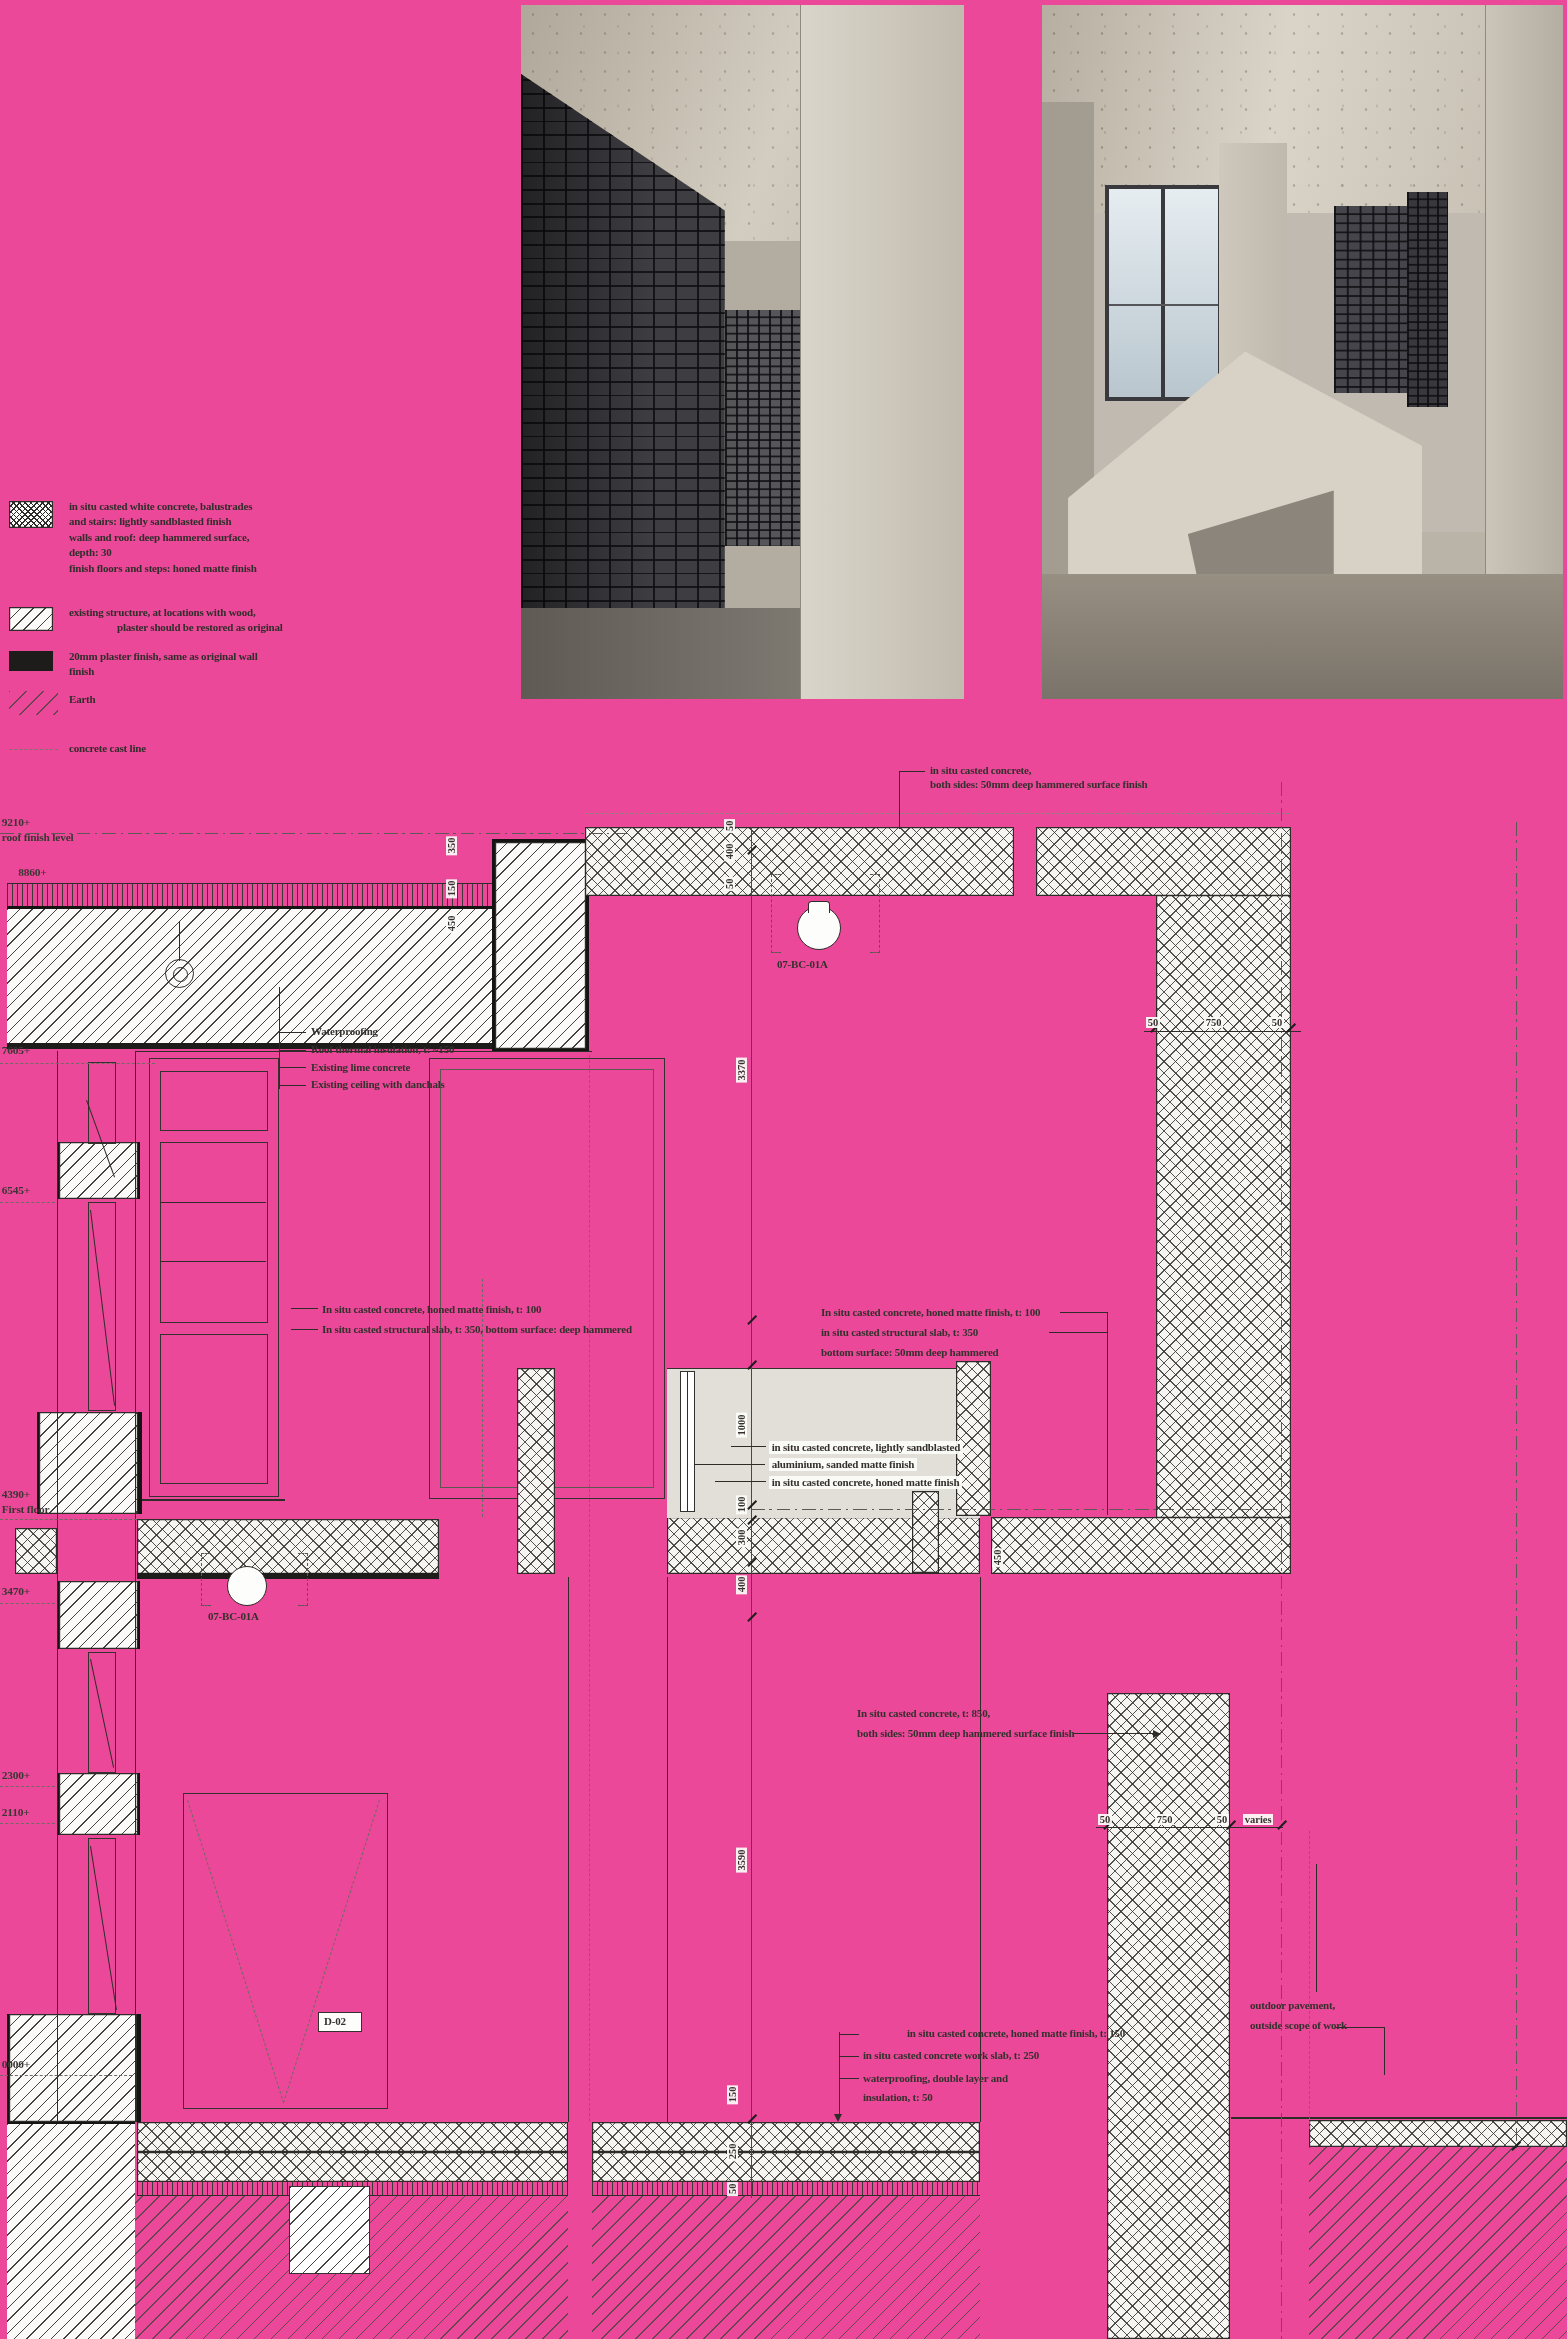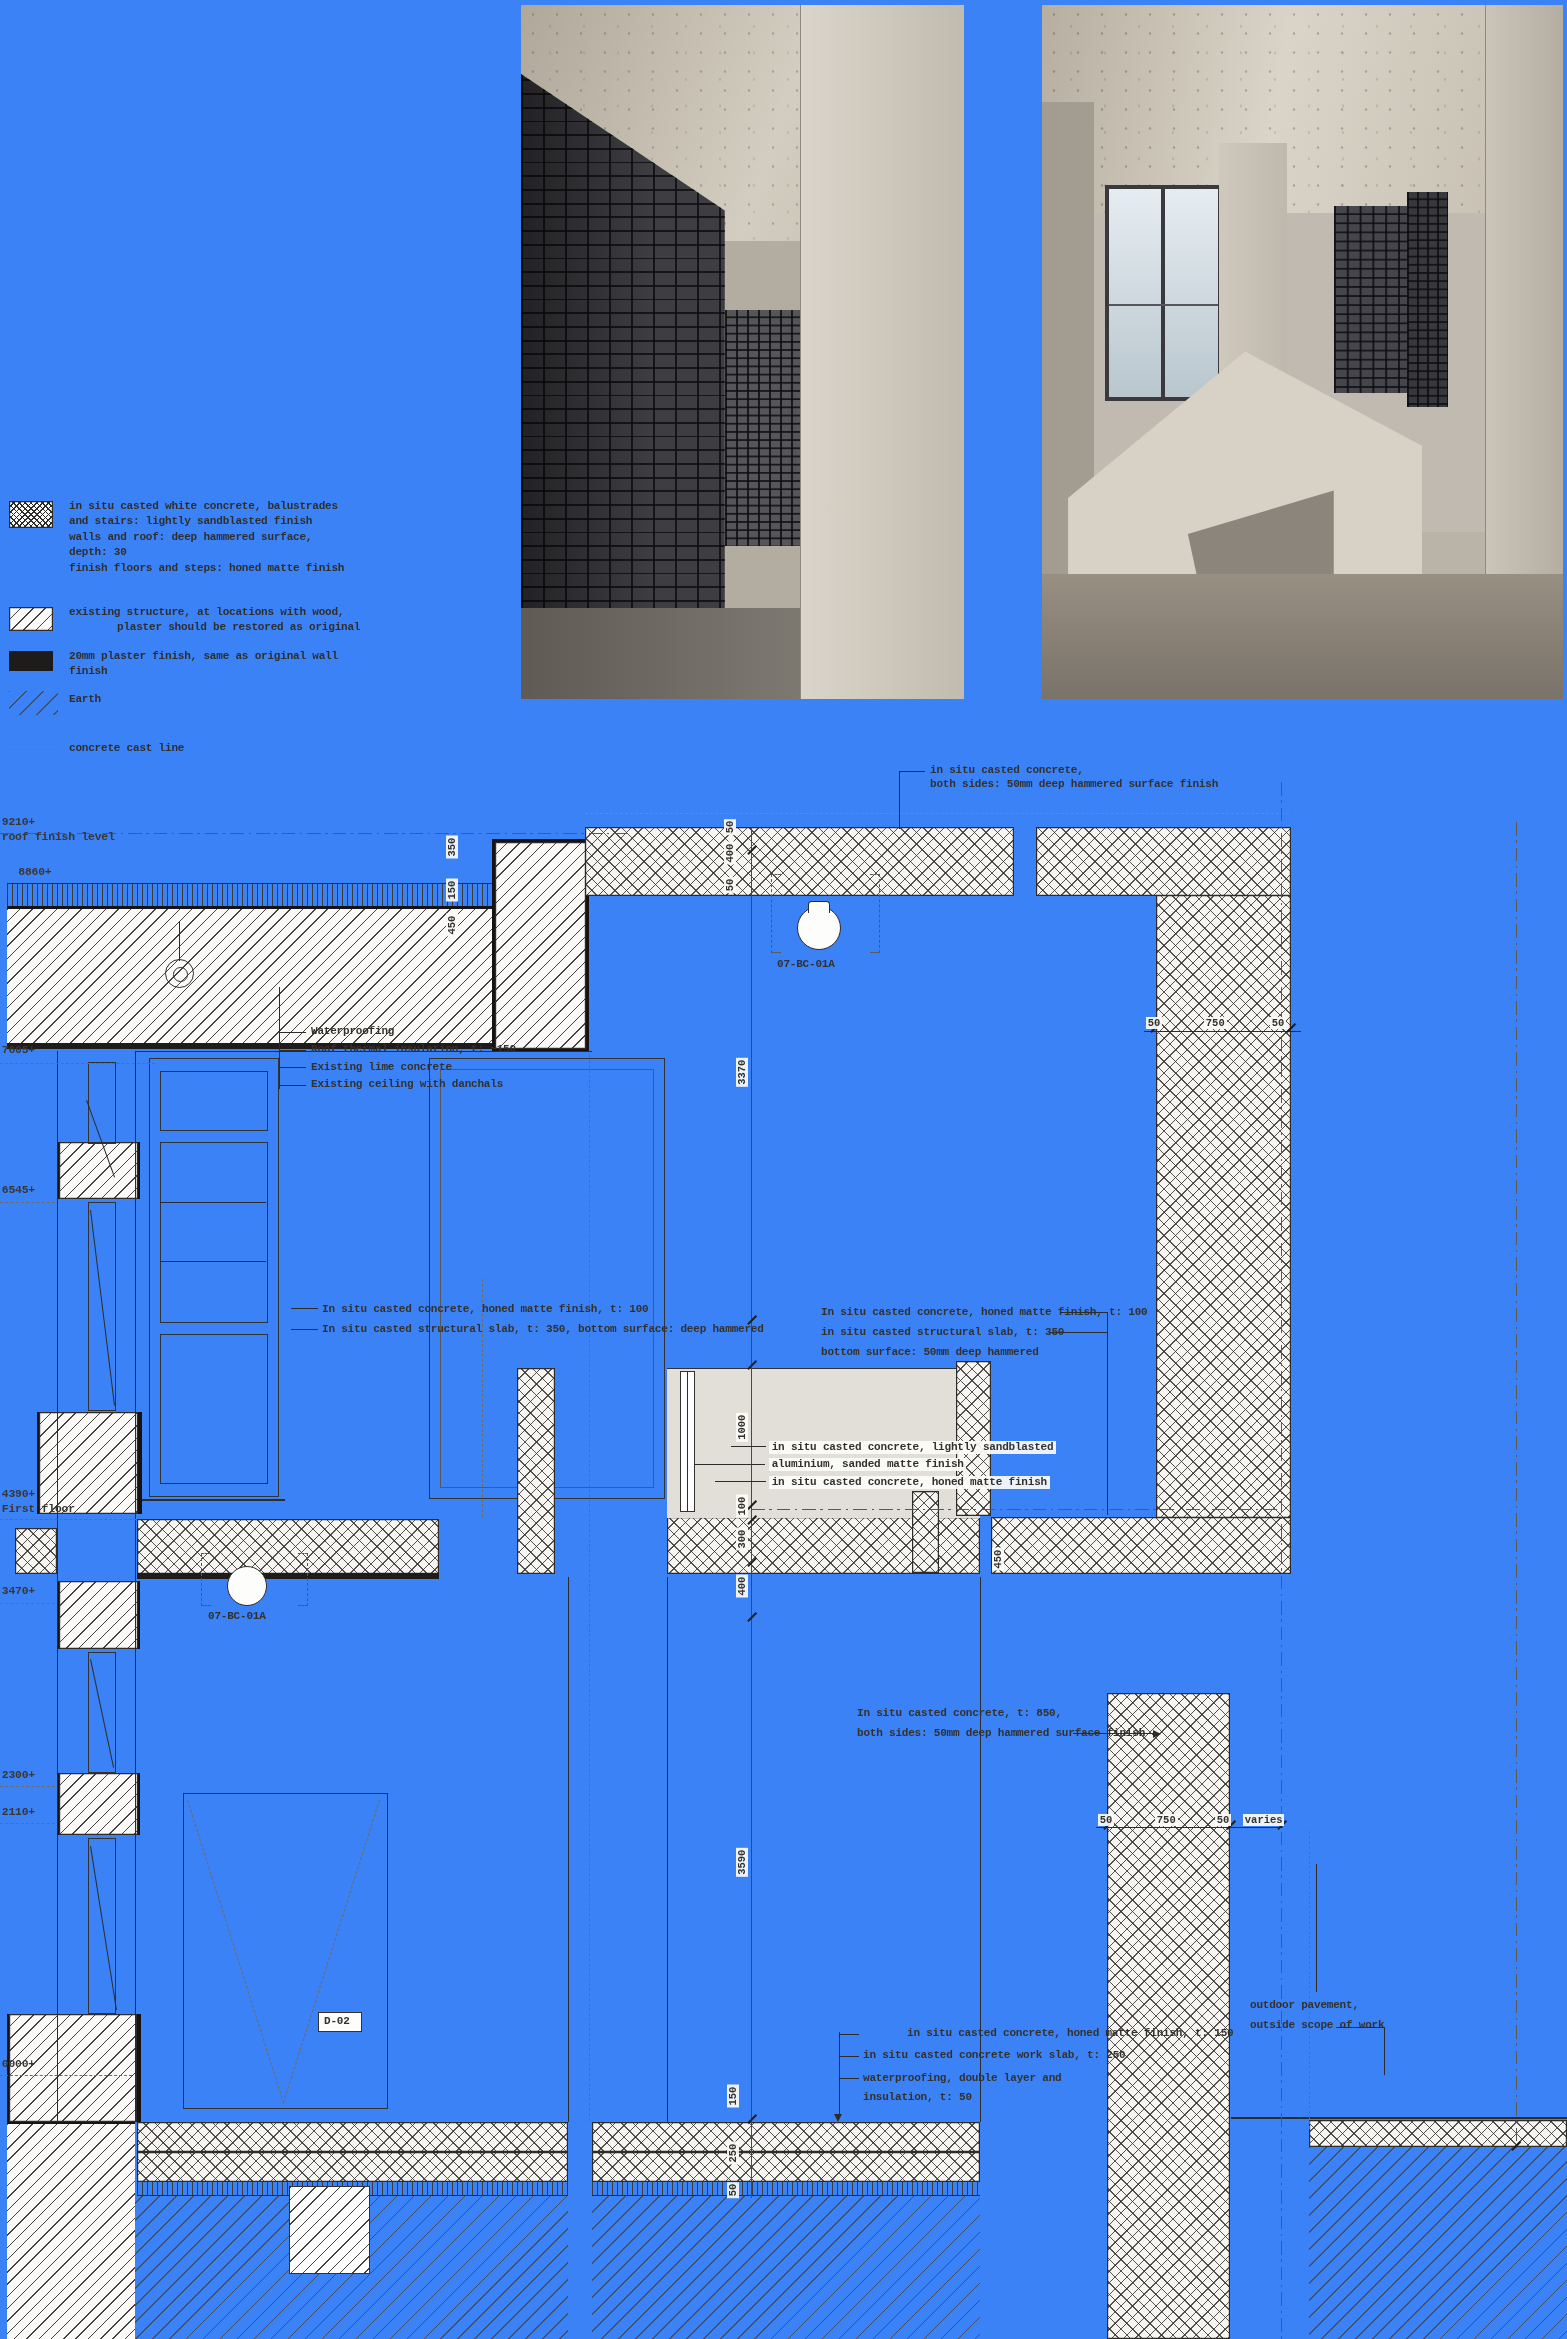--- a/index.html
+++ b/index.html
@@ -1,17 +1,17 @@
 <!DOCTYPE html>
 <html style="font-size:14.6px"><head>
 <meta charset="utf-8">
 <style>
   html,body{margin:0;padding:0;background:#fff;}
-  #canvas{position:relative;width:1567px;height:2339px;background:#3b82f6;
-    font-family:Liberation Mono, monospace;overflow:hidden;color:#2c2a27;}
+  #canvas{position:relative;width:1567px;height:2339px;background:#ec4899;
+    font-family:Liberation Serif, serif;overflow:hidden;color:#2c2a27;}
   .abs{position:absolute;}
   
   .xh{position:absolute;background-color:#f6f5f2;background-image:
     repeating-linear-gradient(45deg,rgba(55,53,50,.85) 0,rgba(55,53,50,.85) 1px,transparent 1px,transparent 8.2px),
     repeating-linear-gradient(135deg,rgba(55,53,50,.85) 0,rgba(55,53,50,.85) 1px,transparent 1px,transparent 8.2px);}
   .xhd{position:absolute;background-color:#fff;background-image:
     repeating-linear-gradient(45deg,#2e2c29 0,#2e2c29 1.1px,transparent 1.1px,transparent 4.1px),
     repeating-linear-gradient(135deg,#2e2c29 0,#2e2c29 1.1px,transparent 1.1px,transparent 4.1px);}
   .dh{position:absolute;background-color:#fbfaf8;background-image:
     repeating-linear-gradient(135deg,rgba(48,46,43,.9) 0,rgba(48,46,43,.9) 1px,transparent 1px,transparent 8.7px);}

